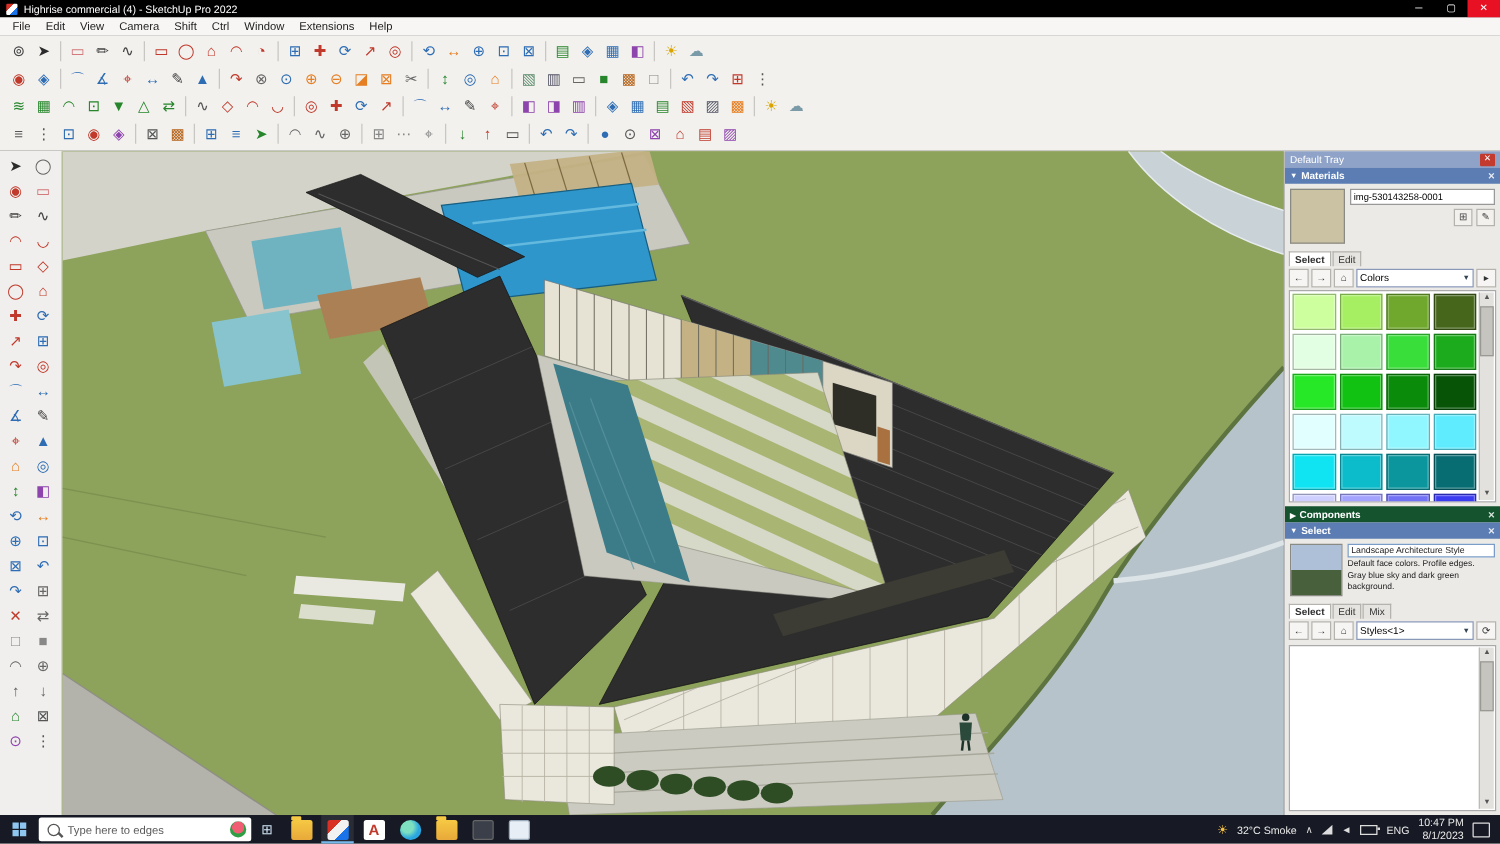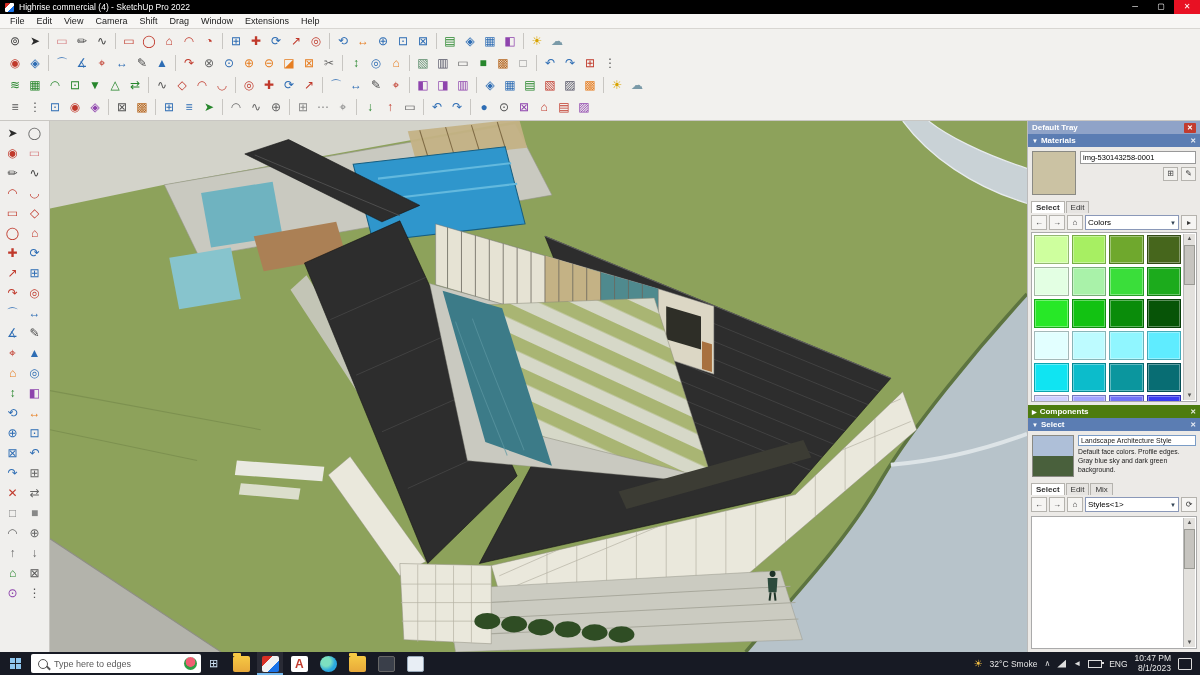--- a/index.html
+++ b/index.html
@@ -20,21 +20,21 @@
   .tg{font-size:12px;line-height:1;}
   .tsep{width:1px;height:16px;background:#c8c6c2;margin:0 3px;flex:none;}
   
   .main{flex:1;display:flex;min-height:0;}
   .rail{width:45px;background:#f0efed;border-right:1px solid #c9c7c3;display:flex;flex-wrap:wrap;align-content:flex-start;padding:2px 2px;gap:1px;flex:none;}
   .rail .tool{width:19px;height:19px;}
   .viewport{flex:1;position:relative;background:#8da25b;min-width:0;}
   .viewport svg{position:absolute;inset:0;width:100%;height:100%;}
   
   .tray{width:172px;background:#eceae7;border-left:1px solid #bbb;display:flex;flex-direction:column;font-size:8.5px;flex:none;}
-  .tray-title{height:13px;display:flex;align-items:center;padding:0 4px;color:#fff;font-size:8px;font-weight:bold;flex:none;}
+  .tray-title{height:13px;display:flex;align-items:center;padding:0 4px;color:#fff;font-size:8px;font-weight:normal;flex:none;}
   .tray-close{margin-left:auto;width:12px;height:10px;background:#c23b2e;color:#fff;font-size:7px;line-height:10px;text-align:center;border-radius:1px;}
   .sec-h{height:13px;display:flex;align-items:center;gap:3px;padding:0 4px;color:#fff;font-size:8px;font-weight:bold;flex:none;}
   .arrow{font-size:6px;}
   .sec-x{margin-left:auto;font-size:7px;opacity:.85;}
   .mat-body{height:258px;display:flex;flex-direction:column;flex:none;}
   .mat-top{display:flex;gap:4px;padding:4px;}
   .mat-thumb{width:42px;height:42px;border:1px solid #8a8a84;flex:none;}
   .mat-right{flex:1;display:flex;flex-direction:column;gap:3px;min-width:0;}
   .mat-name{width:100%;box-sizing:border-box;height:13px;font-size:7.5px;border:1px solid #999;padding:0 2px;font-family:inherit;}
   .mat-mini-row{display:flex;gap:3px;justify-content:flex-end;}
@@ -114,21 +114,21 @@
       <span class="wc close">✕</span>
     </div>
   </div>
 
   <div class="menubar">
     <span class="menu-item">File</span>
     <span class="menu-item">Edit</span>
     <span class="menu-item">View</span>
     <span class="menu-item">Camera</span>
     <span class="menu-item">Shift</span>
-    <span class="menu-item">Drag</span>
+    <span class="menu-item">Ctrl</span>
     <span class="menu-item">Window</span>
     <span class="menu-item">Extensions</span>
     <span class="menu-item">Help</span>
   </div>
 
   <div class="toolbars">
     <div class="tb-row">
         <span class="tool" title="zoom-tool">
           <span class="tg" style="color: rgb(68, 68, 68);">⊚</span>
         </span>
@@ -863,21 +863,21 @@
               <div class="swatch" title="#3b3bf0" style="background: rgb(59, 59, 240);"></div>
             </div>
           <div class="vscroll">
             <span class="sb-a">▲</span>
             <span class="sb-thumb"></span>
             <span class="sb-a sb-b">▼</span>
           </div>
         </div>
       </div>
 
-      <div class="sec-h" style="background: #4d7c0f;">
+      <div class="sec-h" style="background: #14532d;">
         <span class="arrow">▶</span>
         <span>Components</span>
         <span class="sec-x">✕</span>
       </div>
 
       <div class="sec-h" style="background: rgb(91, 125, 179);">
         <span class="arrow">▼</span>
         <span>Select</span>
         <span class="sec-x">✕</span>
       </div>

